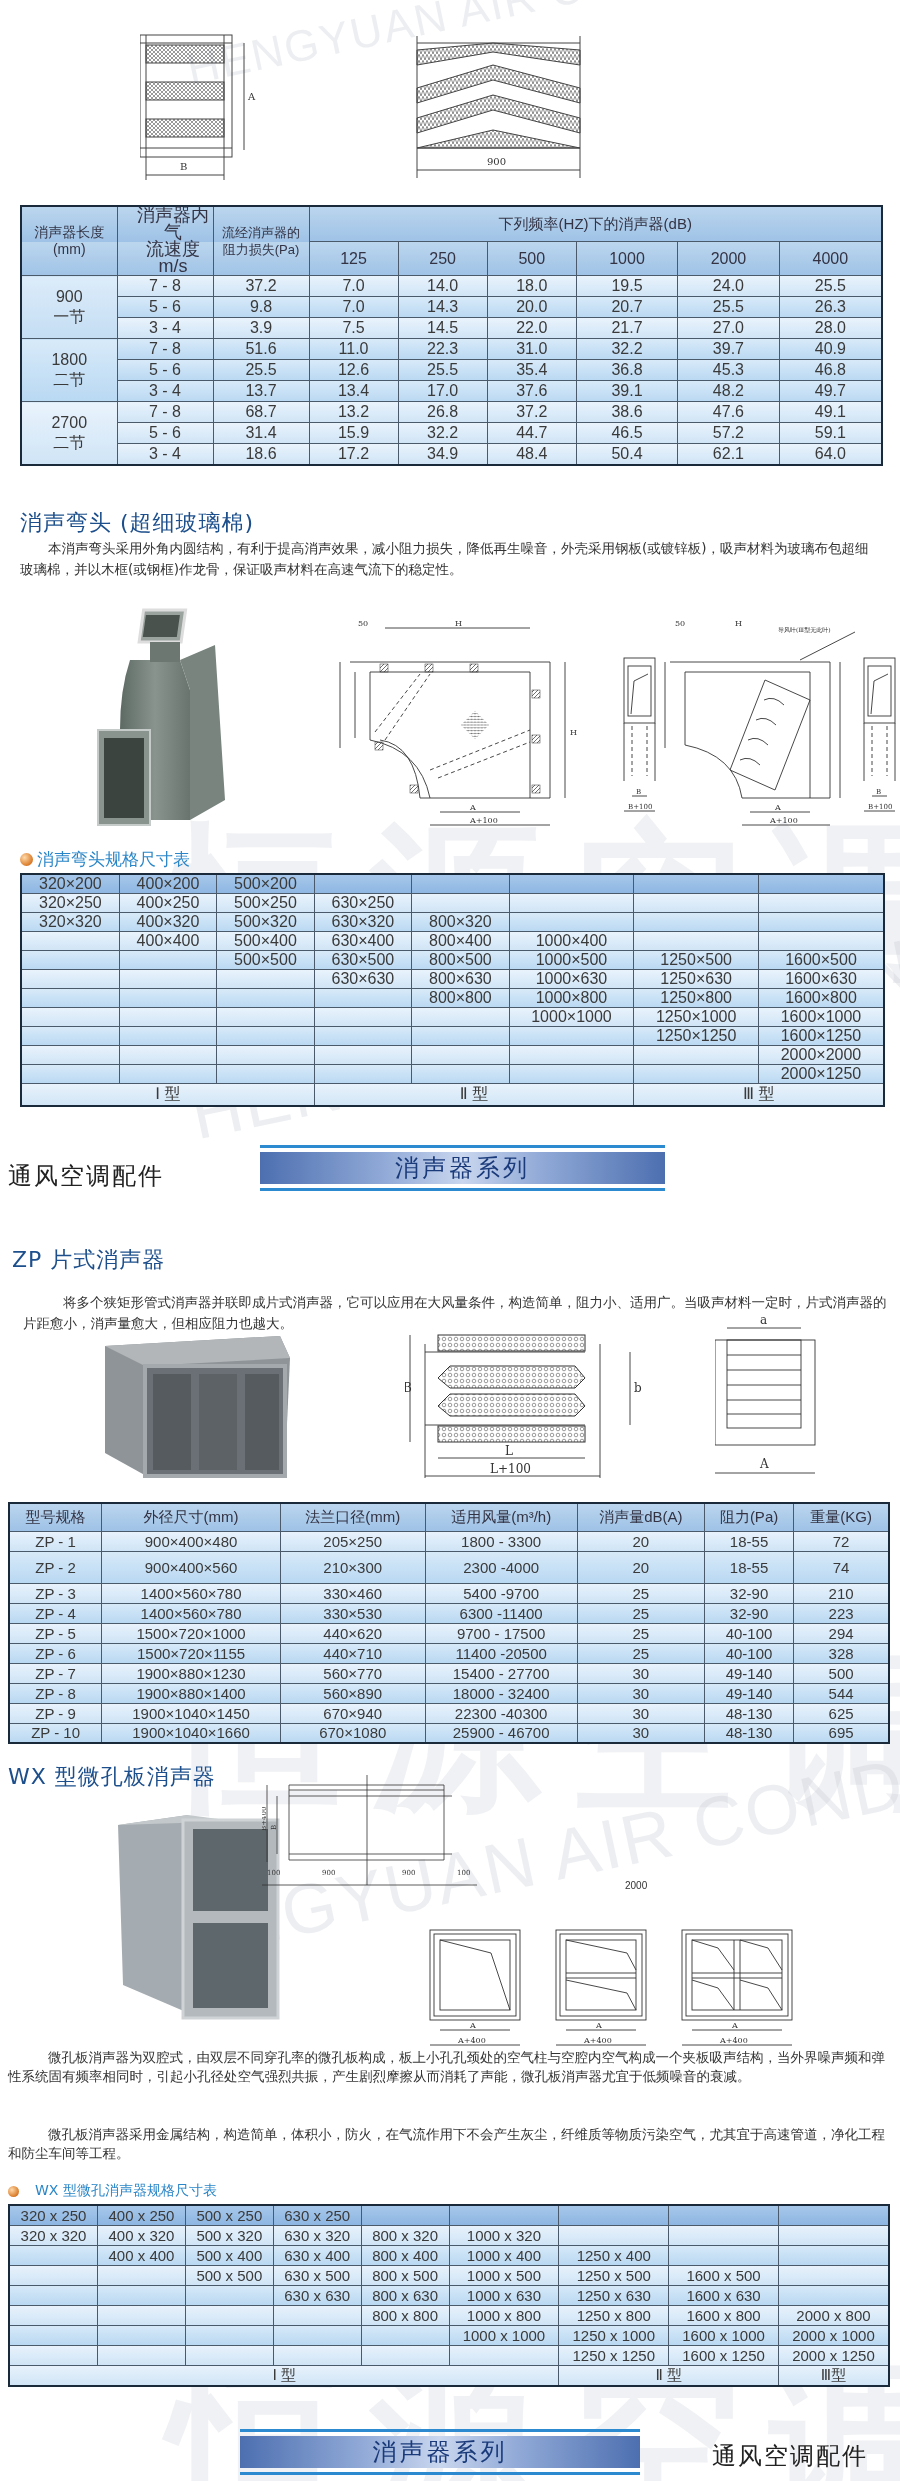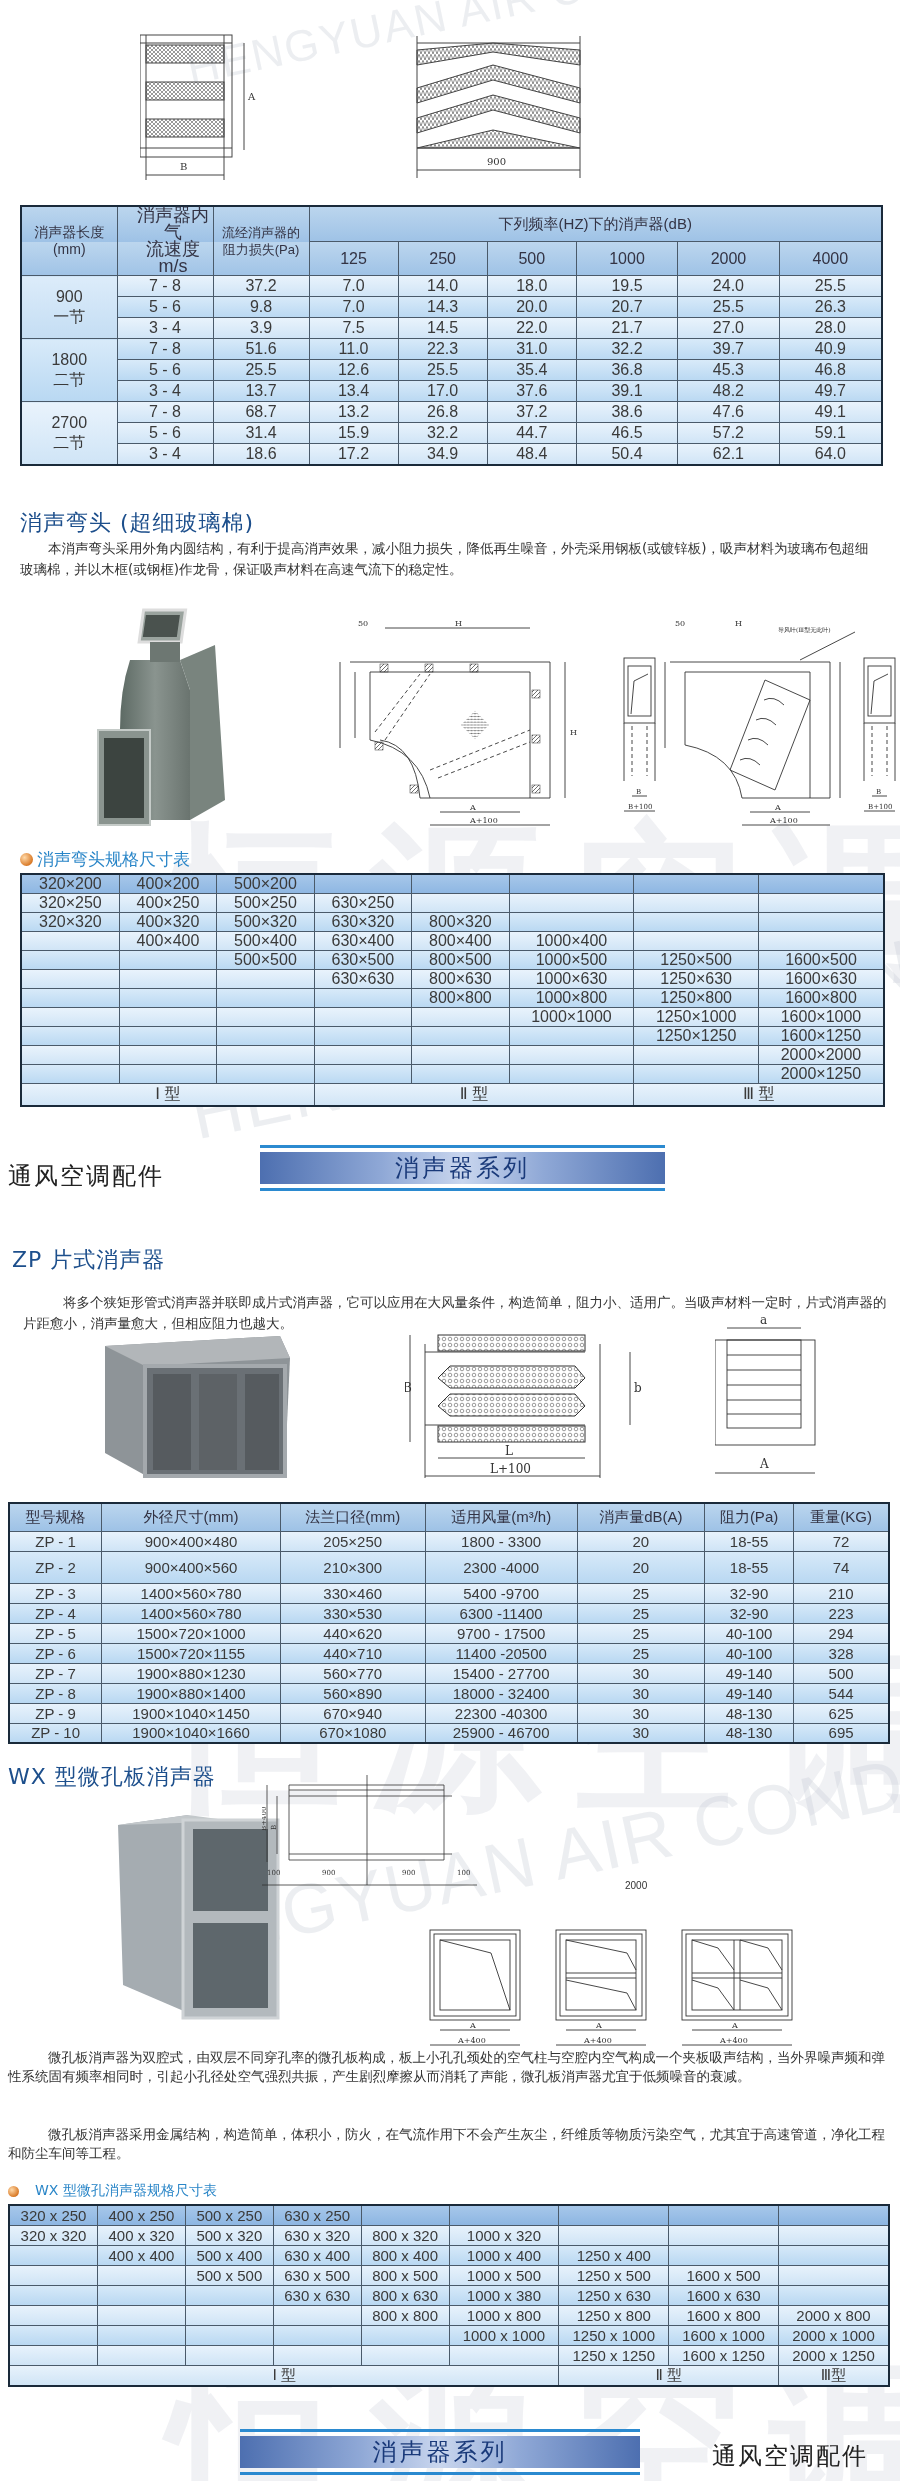--- a/index.html
+++ b/index.html
@@ -724,21 +724,21 @@
         <td>1250 x 500</td>
         <td>1600 x 500</td>
         <td></td>
       </tr>
       <tr class="r-b" style="height: 20px;">
         <td></td>
         <td></td>
         <td></td>
         <td>630 x 630</td>
         <td>800 x 630</td>
-        <td>1000 x 380</td>
+        <td>1000 x 630</td>
         <td>1250 x 630</td>
         <td>1600 x 630</td>
         <td></td>
       </tr>
       <tr class="r-a" style="height: 20px;">
         <td></td>
         <td></td>
         <td></td>
         <td></td>
         <td>800 x 800</td>

